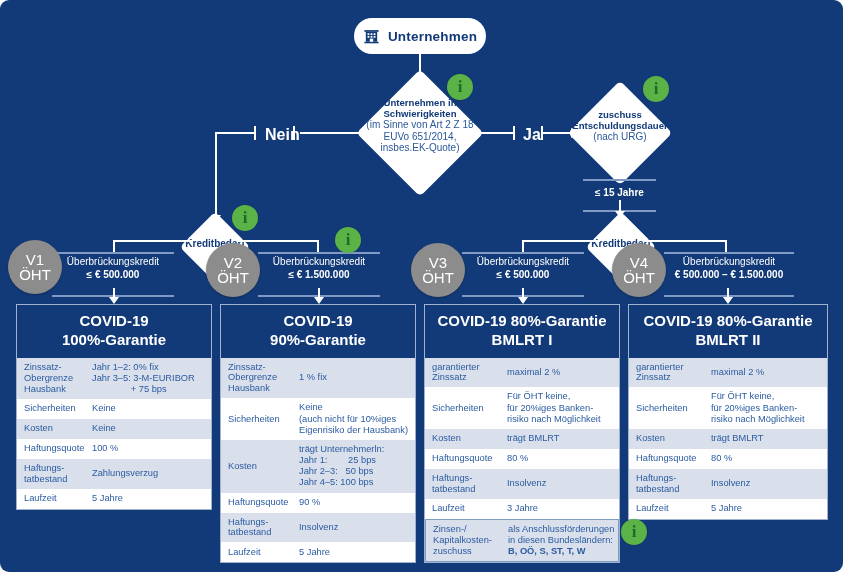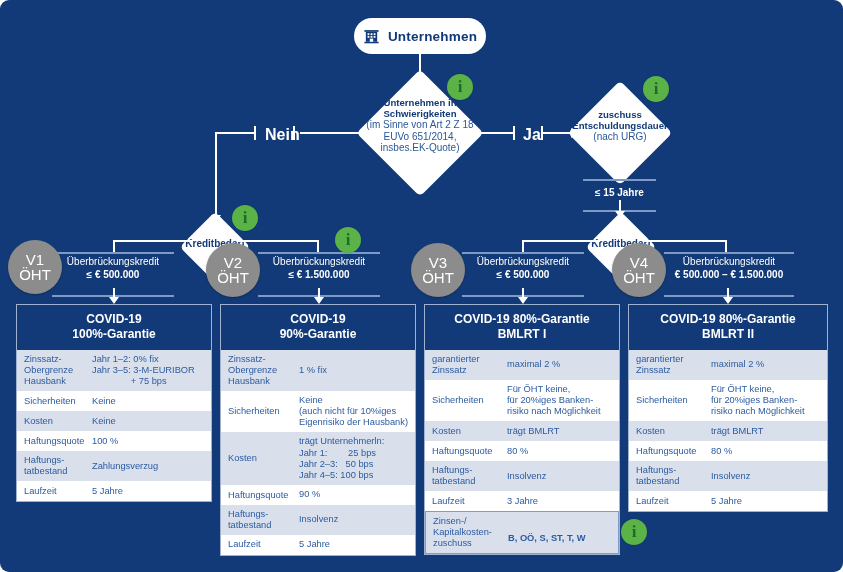--- a/index.html
+++ b/index.html
@@ -80,21 +80,21 @@
   }
   .vbadge .v1{font-size:15px;}
   .vbadge .v2{font-size:15px;}
 
   
   .card{
     background:#ffffff;border:1px solid #9fb3d1;
   }
   .card-head{
     background:#123a78;color:#ffffff;text-align:center;
-    font-size:12px;font-weight:bold;line-height:1.25;
+    font-size:15px;font-weight:bold;line-height:1.25;
     padding:7px 4px 8px 4px;
   }
   .row{display:flex;align-items:center;min-height:20px;}
   .row.alt{background:#d9e0ec;}
   .row.wht{background:#ffffff;}
   .row .k{
     color:#2b5ba0;font-size:9.3px;line-height:1.18;
     padding:4px 5px 4px 7px;flex:0 0 auto;
   }
   .row .v{
@@ -359,21 +359,22 @@
     </div>
     <div class="row wht">
       <div class="k pre">Laufzeit</div>
       <div class="v pre">3 Jahre</div>
     </div>
     <div class="row hl">
       <div class="k pre">Zinsen-/
 Kapitalkosten-
 zuschuss</div>
       <div class="v">
-        <br>
+        <span class="pre">als Anschlussförderungen
+in diesen Bundesländern:</span><br>
         <b>B, OÖ, S, ST, T, W</b>
       </div>
     </div>
   </div>
 
   <div class="abs card c4" style="left:628px;top:304px;width:200px;">
     <div class="card-head">
       <div>COVID-19 80%-Garantie</div>
       <div>BMLRT II</div>
     </div>

